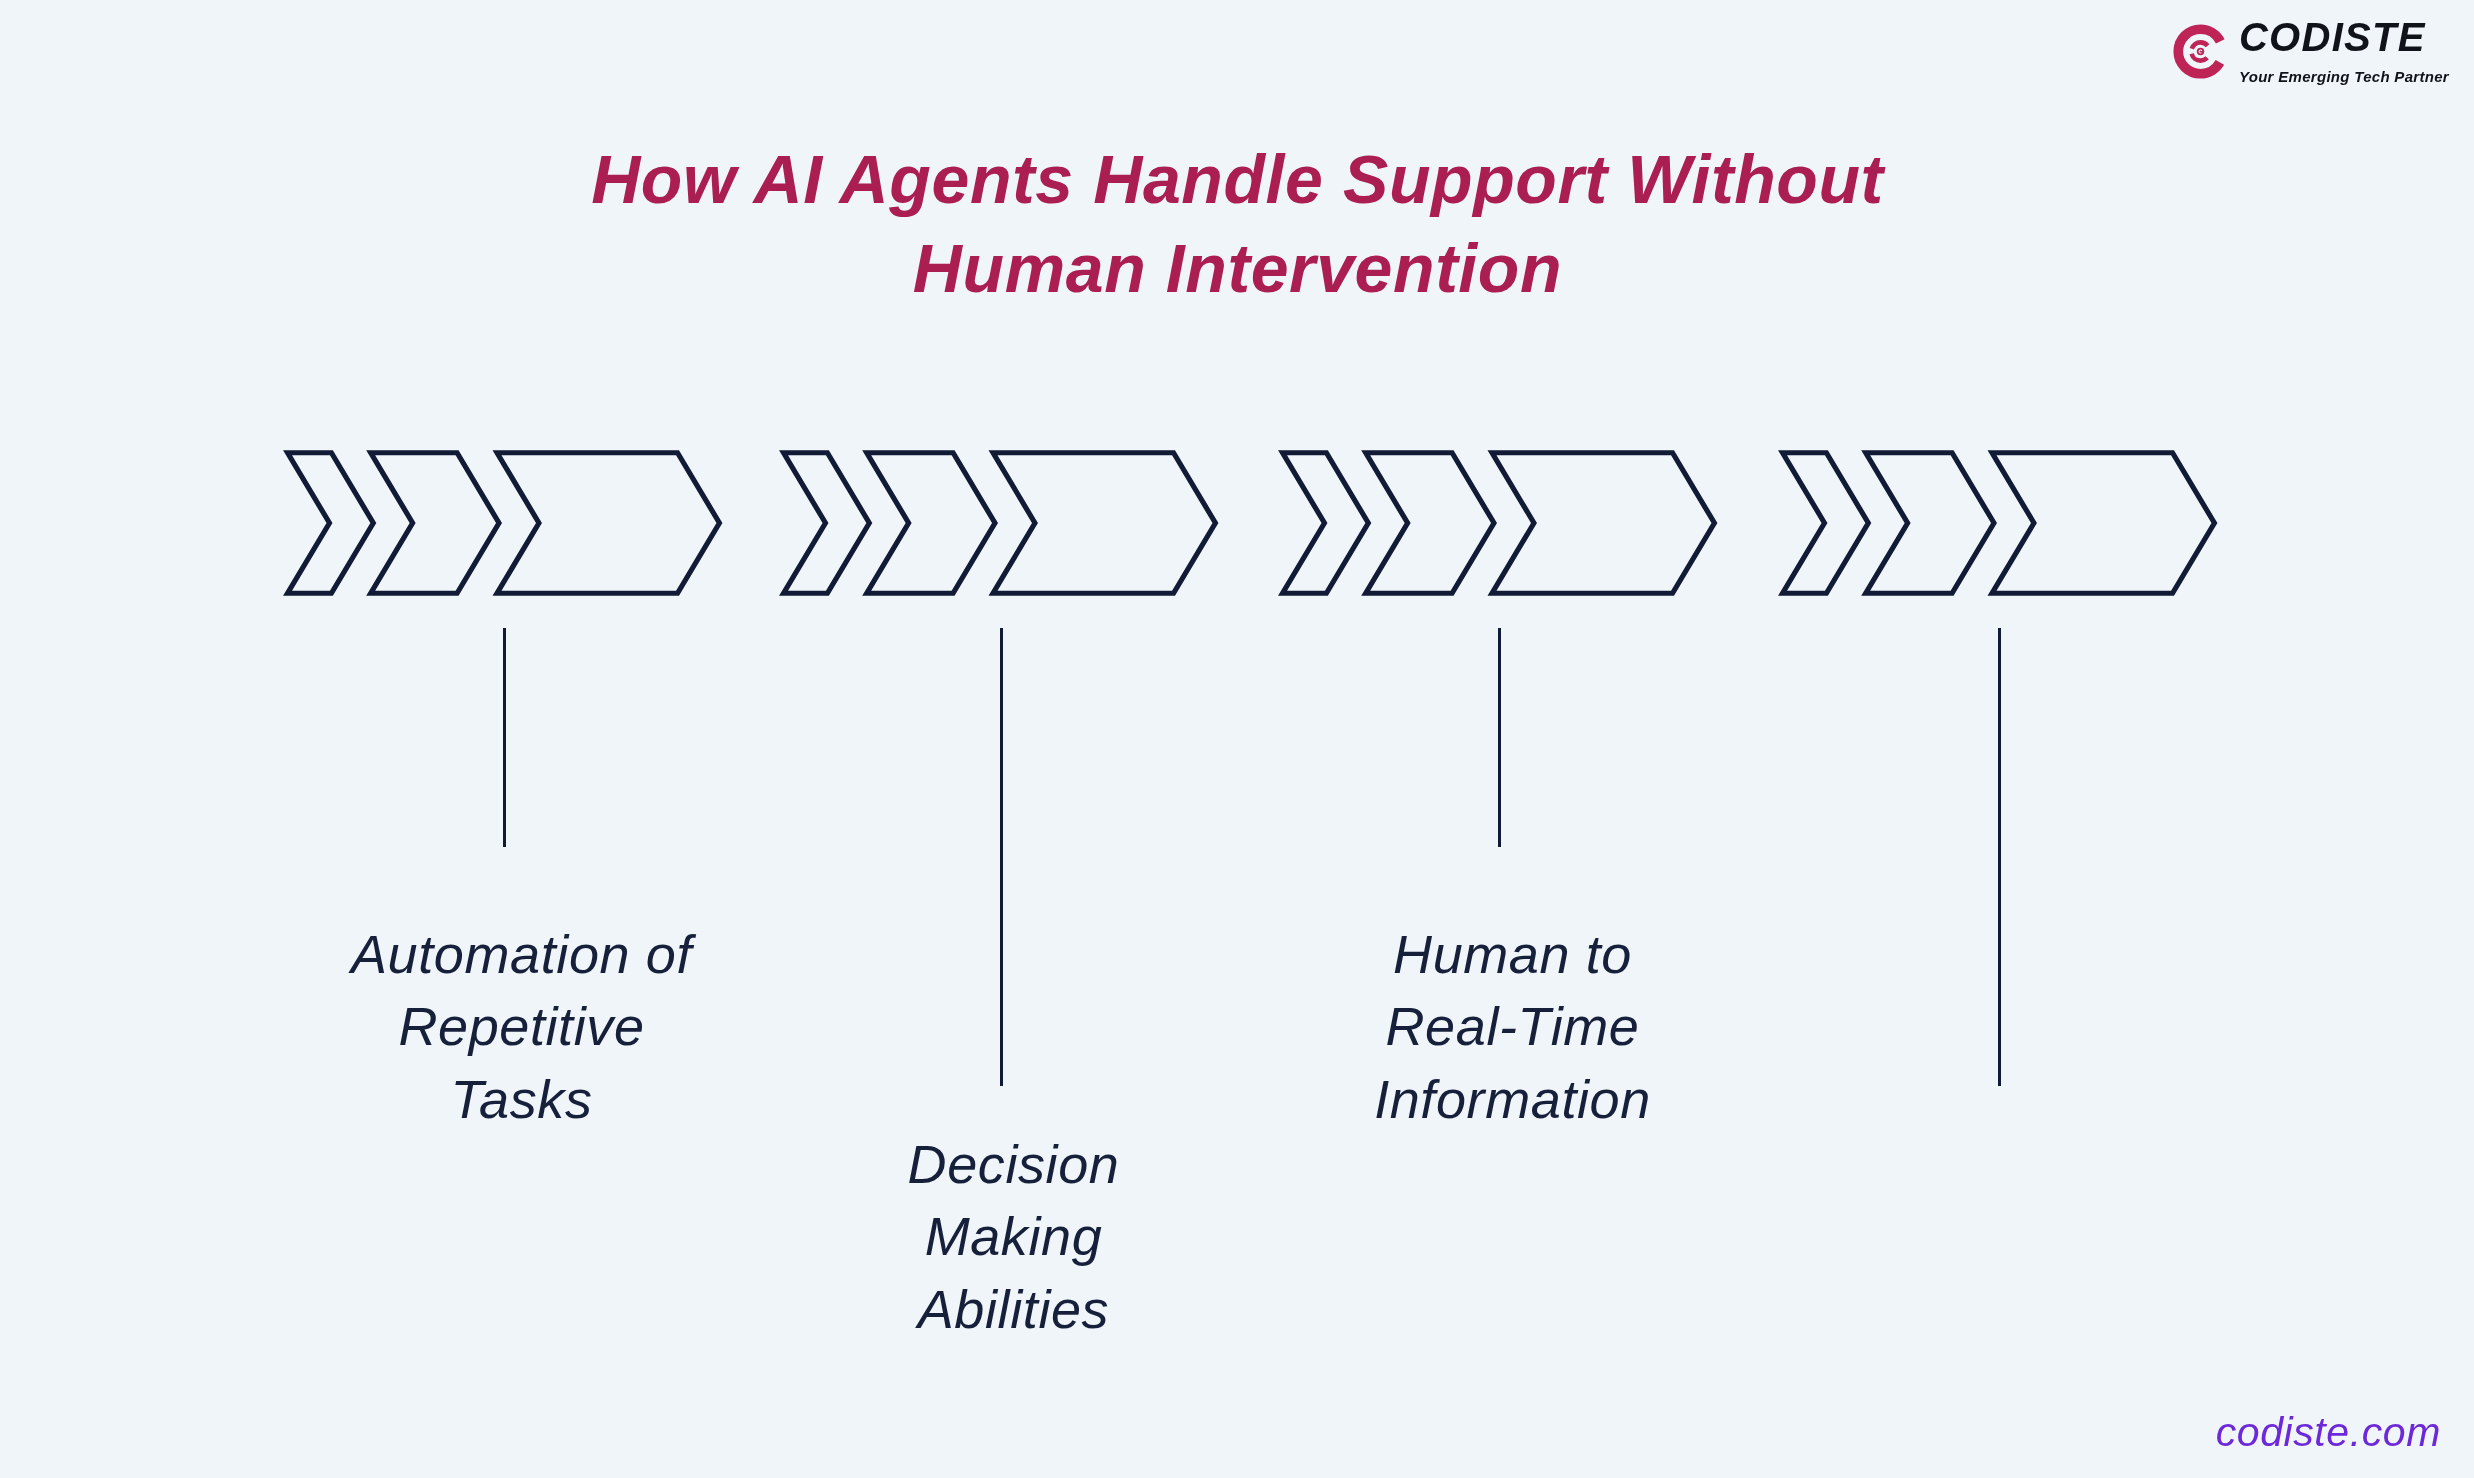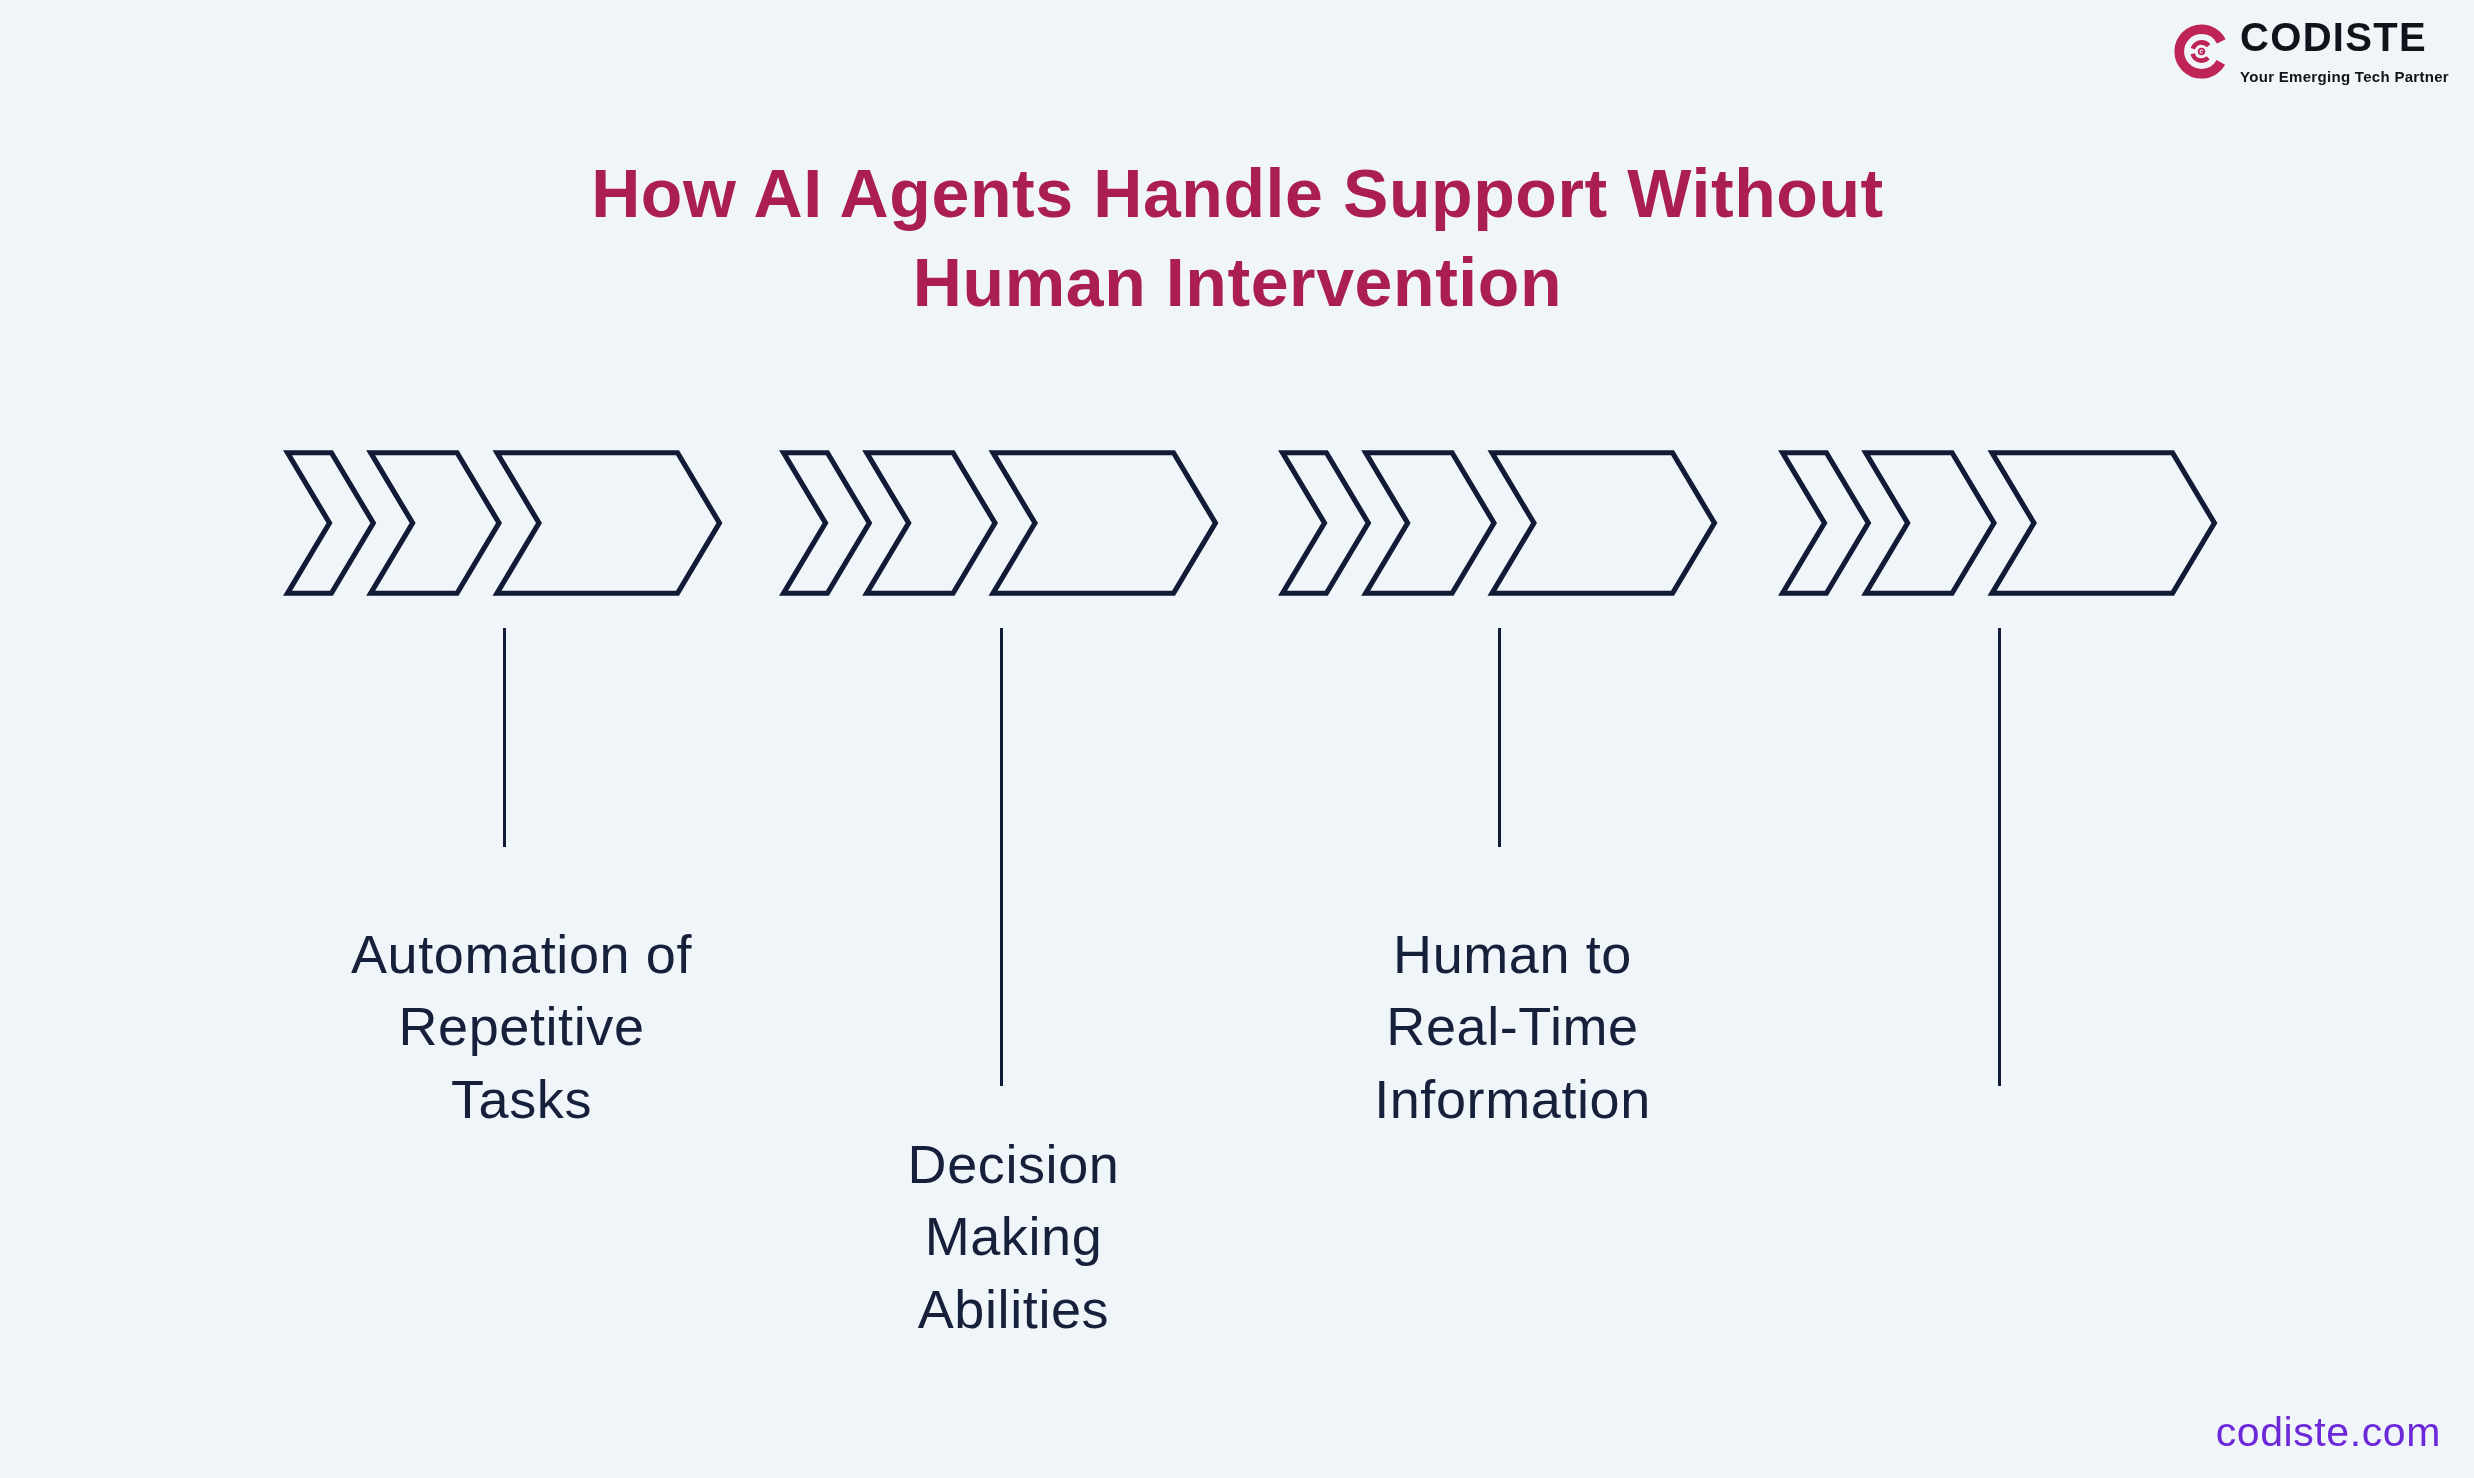--- a/index.html
+++ b/index.html
@@ -7,20 +7,21 @@
     padding: 0;
     background: #F0F5F9;
     font-family: "Liberation Sans", sans-serif;
   }
   .canvas {
     position: relative;
     width: 2475px;
     height: 1462px;
     background: #F0F5F9;
     overflow: hidden;
+    font-style: italic;
   }
 
   
   .logo {
     position: absolute;
     top: 17px;
     right: 26px;
     display: flex;
     align-items: center;
     gap: 10.3px;
@@ -41,21 +42,21 @@
     color: #101319;
     margin-top: 11px;
   }
 
   
   .title {
     position: absolute;
     left: 0;
     right: 0;
     top: 133px;
-    margin: 16px;
+    margin: 2px;
     text-align: center;
     font-size: 68px;
     font-weight: 700;
     line-height: 1.31;
     letter-spacing: 0.6px;
     color: #AB1E52;
     white-space: pre-line;
   }
 
   

